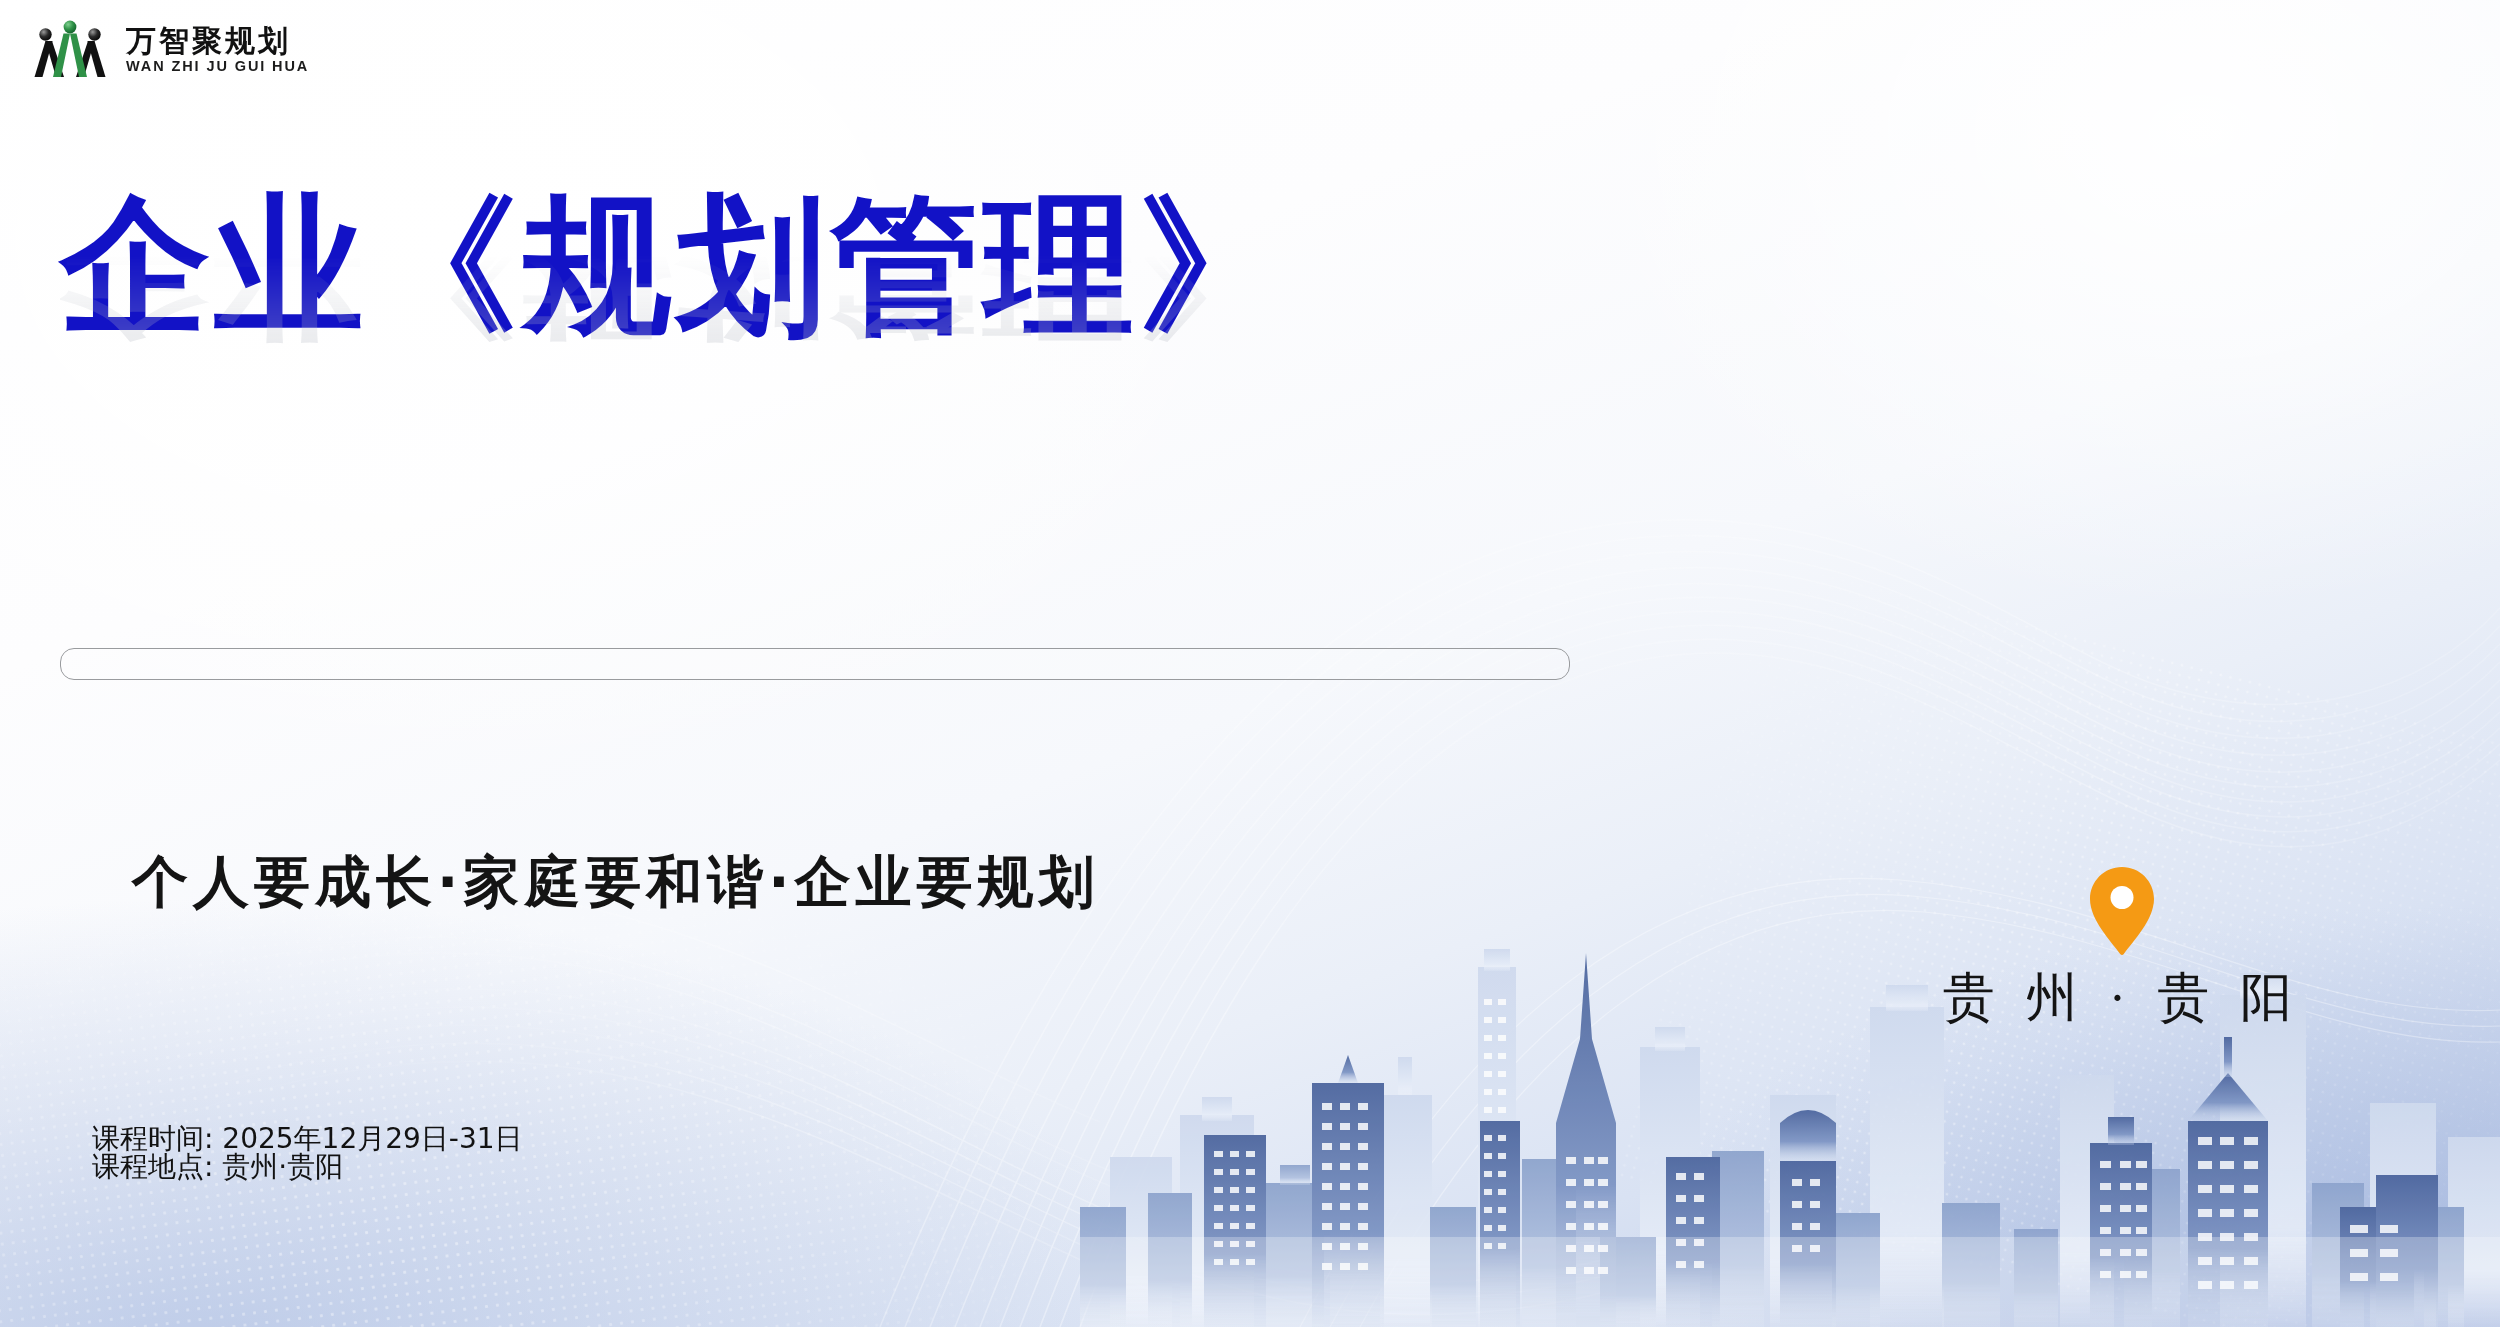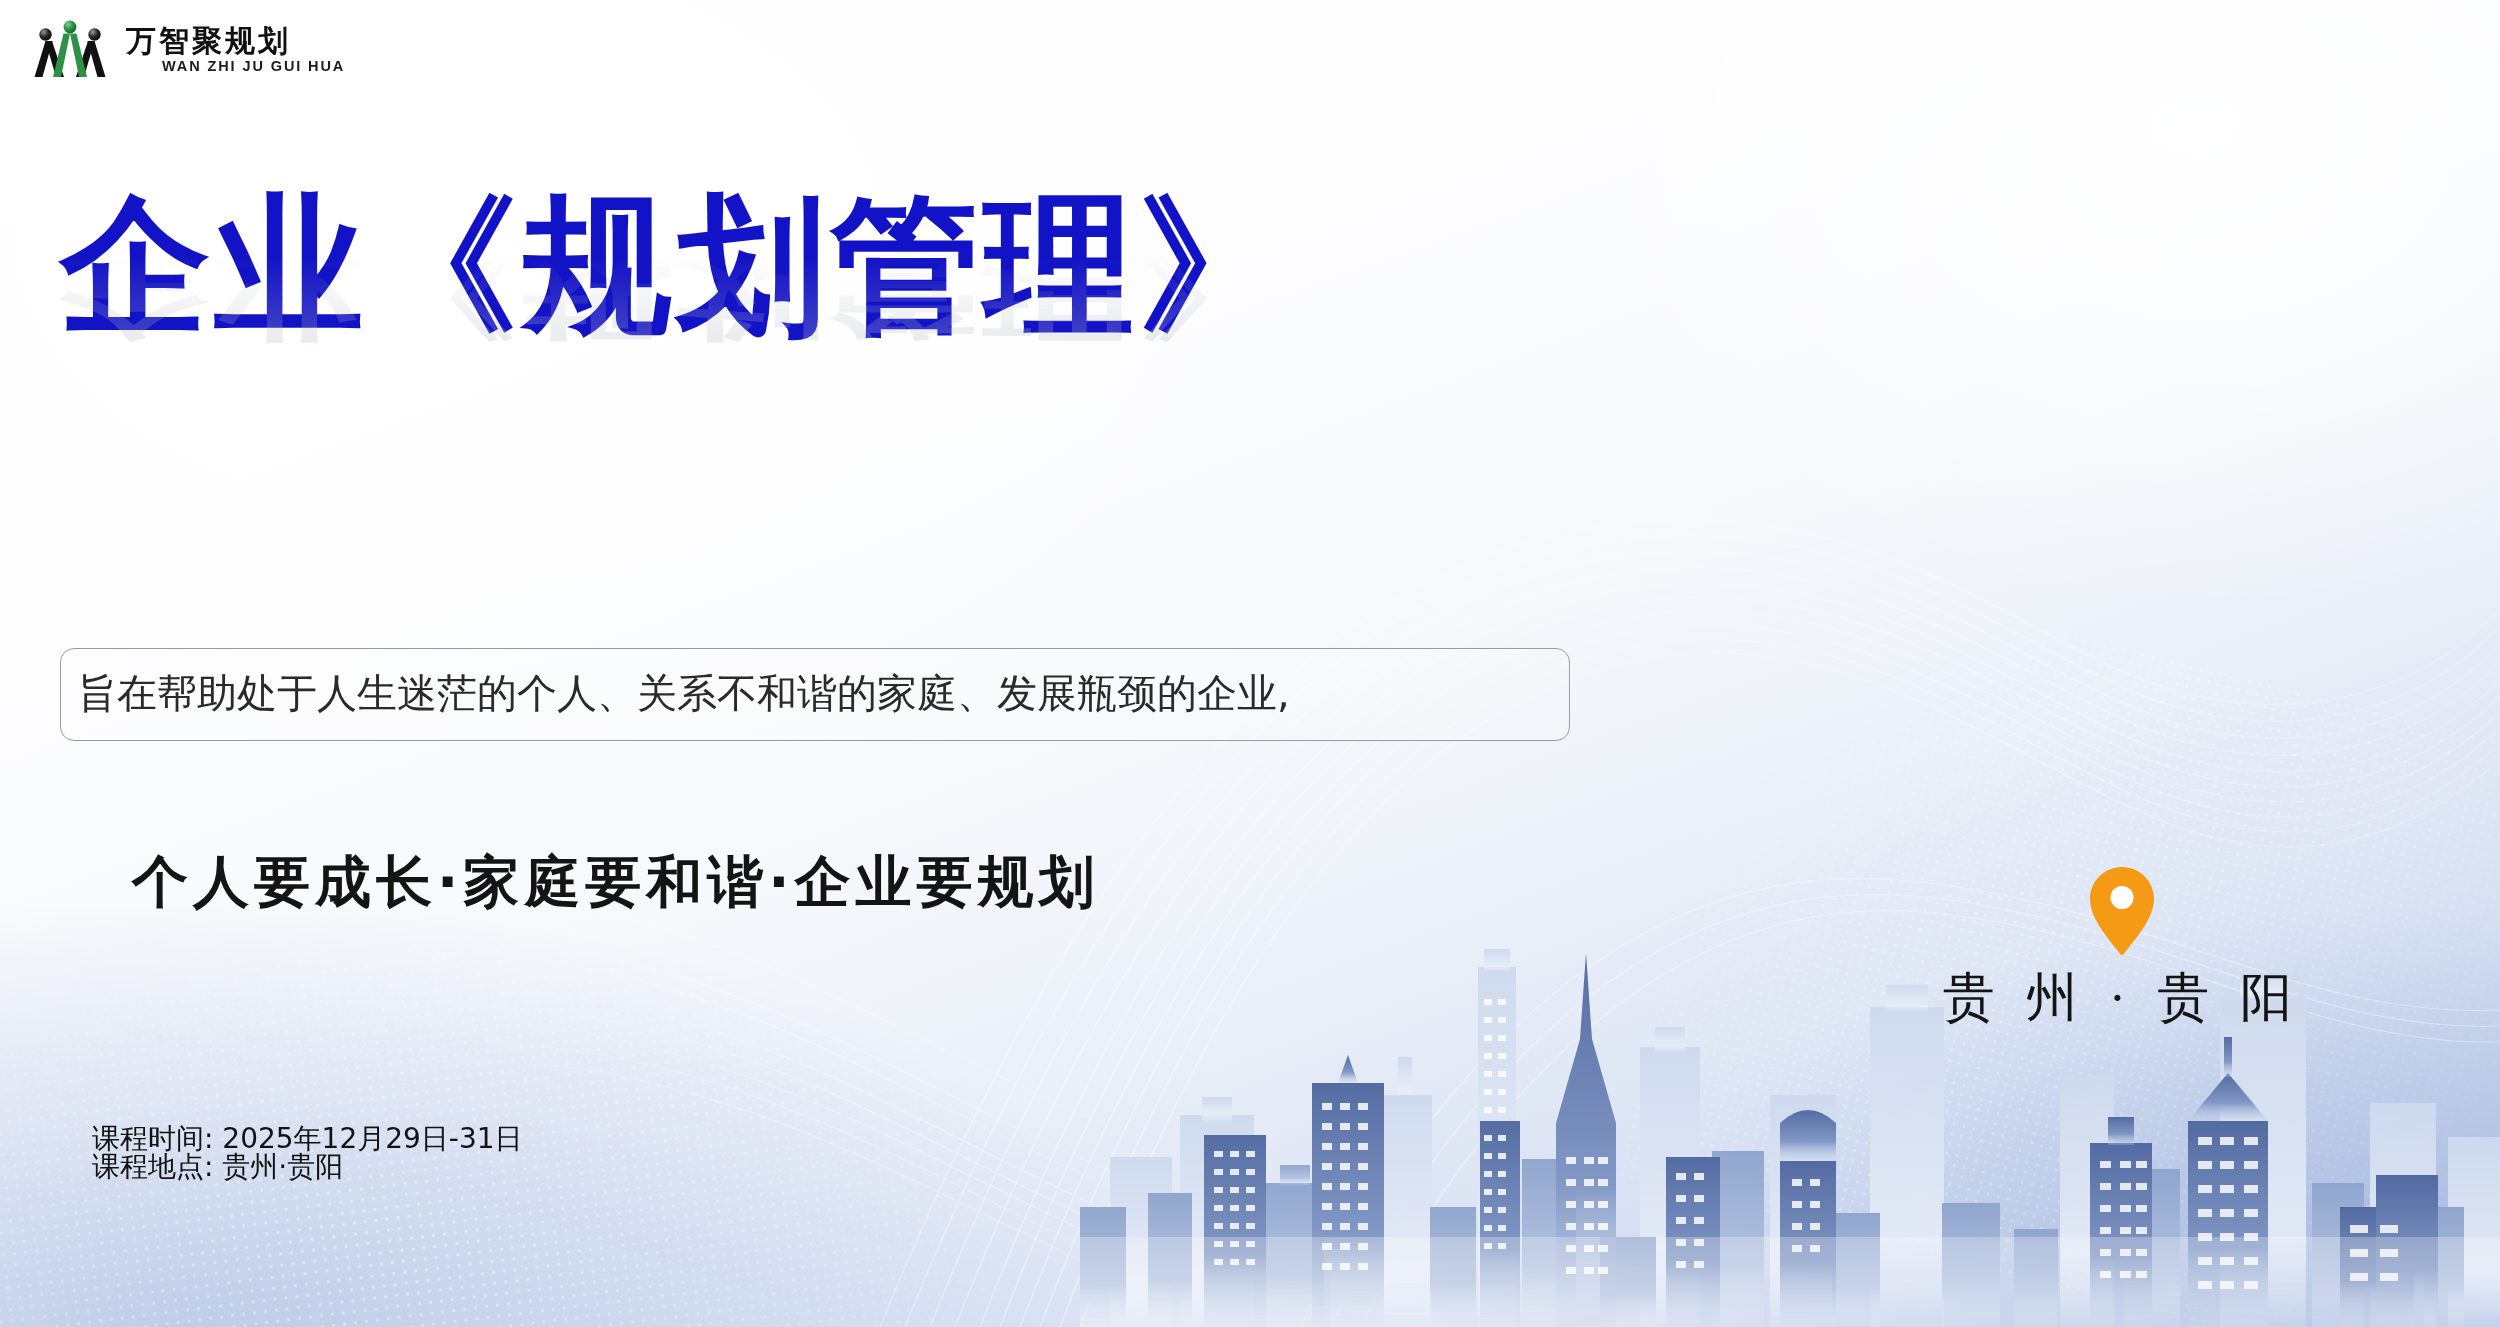--- a/index.html
+++ b/index.html
@@ -61,21 +61,21 @@
 
   
   .logo{position:absolute;left:30px;top:14px;display:flex;align-items:center;gap:16px;}
   .logo-mark{width:80px;height:70px;display:block;}
   .logo-text{display:flex;flex-direction:column;gap:2px;}
   .logo-cn{
     font-family:"DejaVu Serif","Liberation Serif",serif;
     font-size:30px;font-weight:700;color:#111;letter-spacing:3px;line-height:1.05;
   }
   .logo-en{
-    font-size:14.5px;font-weight:700;color:#1c1c1c;letter-spacing:1.9px;line-height:1;margin-left:36px;
+    font-size:14.5px;font-weight:700;color:#1c1c1c;letter-spacing:1.9px;line-height:1;
   }
 
   
   .title-wrap{position:absolute;left:60px;top:190px;width:1600px;}
   .title{
     font-family:"DejaVu Sans","Liberation Sans",sans-serif;
     font-size:150px;font-weight:700;color:#1212c6;
     letter-spacing:4px;line-height:1.0;white-space:nowrap;
     text-shadow:2px 2px 0 rgba(255,255,255,.55);
   }
@@ -485,21 +485,20 @@
       <span class="logo-en">WAN ZHI JU GUI HUA</span>
     </span>
   </div>
 
   <div class="title-wrap">
     <div class="title">企业《规划管理》</div>
     <div class="title-reflection">企业《规划管理》</div>
   </div>
 
   <div class="desc-box">
-    <div class="desc-line">旨在帮助处于人生迷茫的个人、关系不和谐的家庭、发展瓶颈的企业,</div>
   </div>
 
   <div class="slogan">个人要成长·家庭要和谐·企业要规划</div>
 
   <div class="loc-block">
     <span>
       <svg class="pin" viewBox="0 0 72 92" xmlns="http://www.w3.org/2000/svg">
         <path d="M36,2 C18.3,2 4,16.3 4,34 C4,55 25,76 34.2,89 C35.1,90.2 36.9,90.2 37.8,89 C47,76 68,55 68,34 C68,16.3 53.7,2 36,2 Z" fill="#f59a14"></path>
         <circle cx="36" cy="32.5" r="11.5" fill="#ffffff"></circle>
       </svg>

